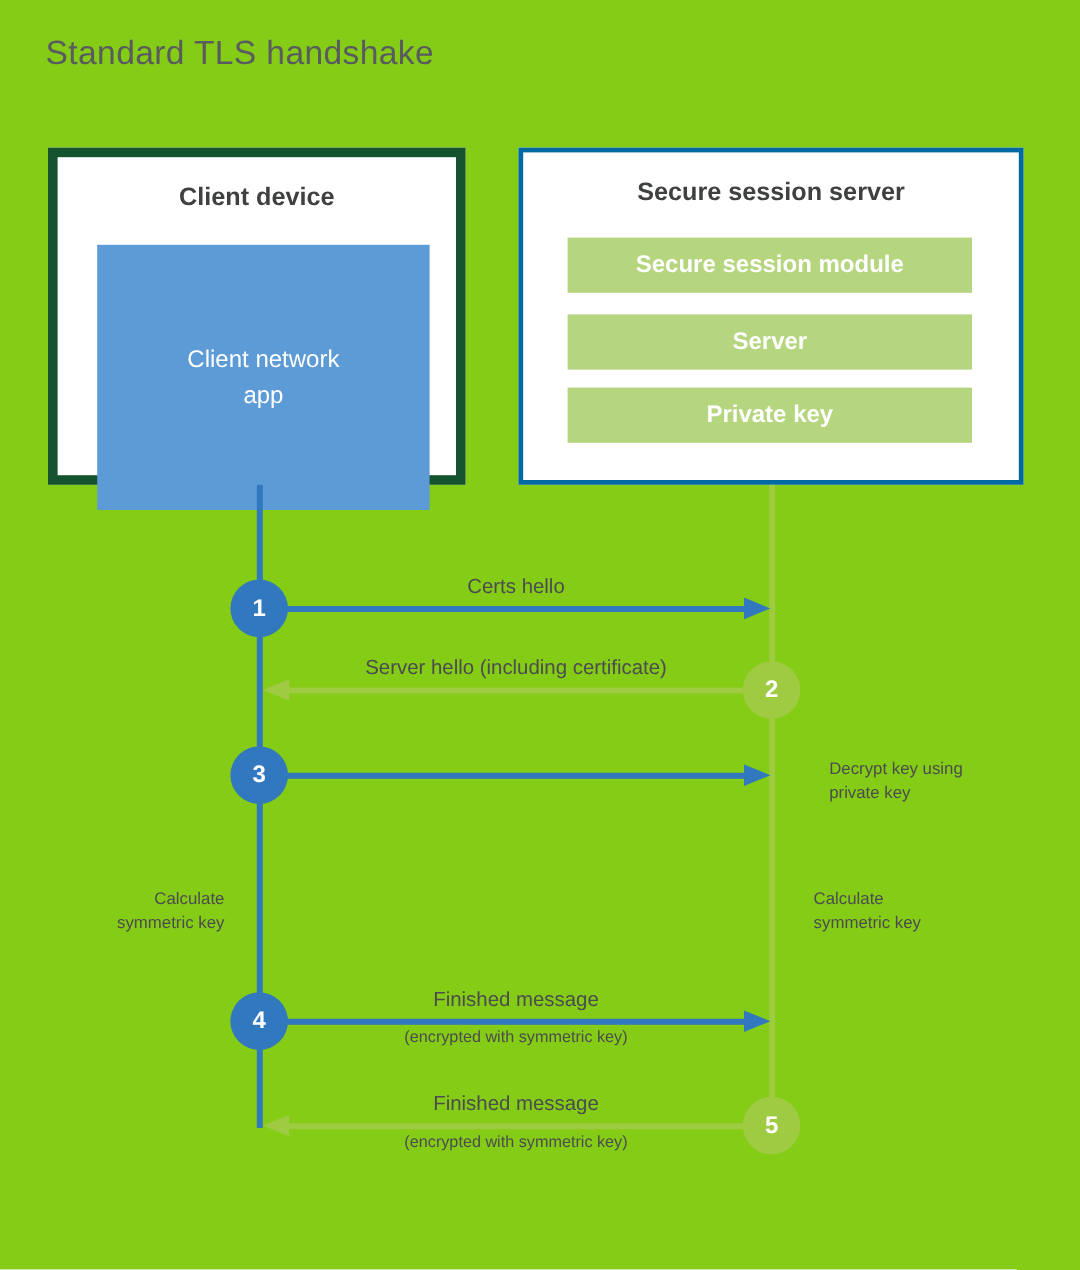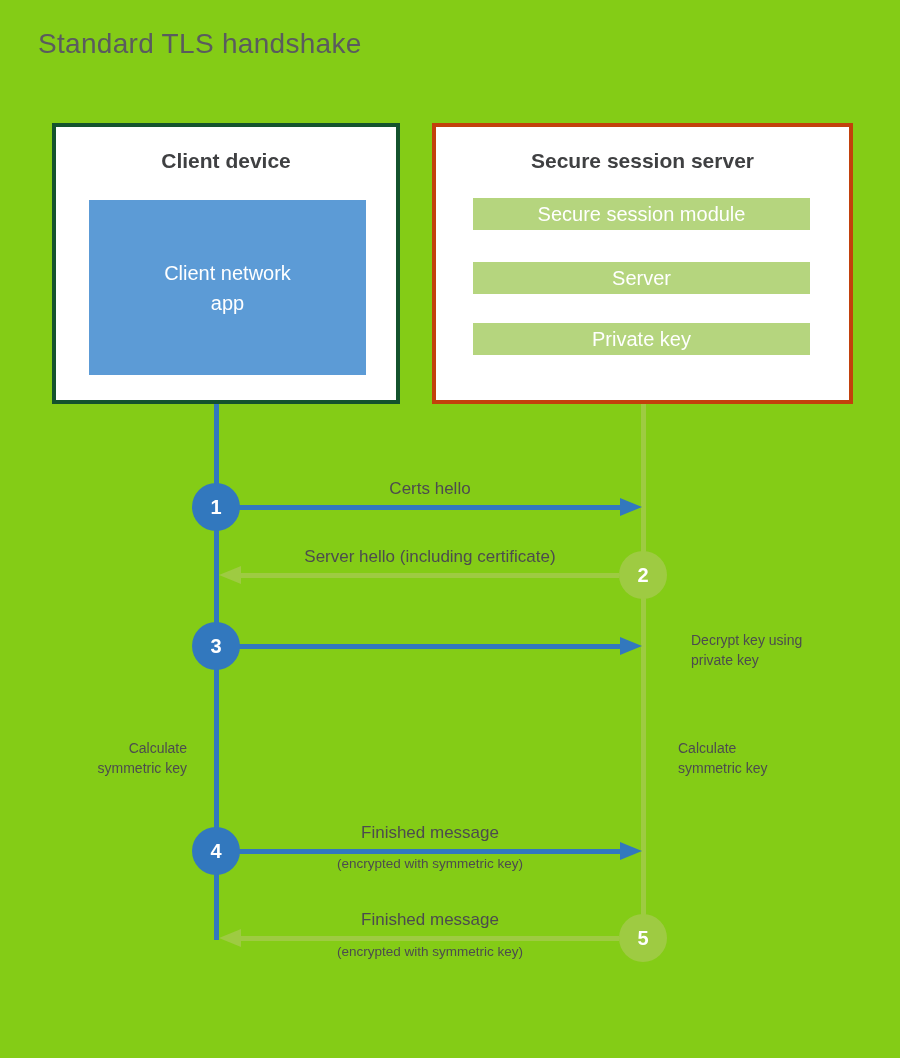--- a/index.html
+++ b/index.html
@@ -7,33 +7,33 @@
     position:relative; width:900px; height:1058px; background:#84cc16;
     font-family:"Liberation Sans", sans-serif; overflow:hidden;
   }
   .page-title {
     position:absolute; left:38px; top:28px; margin:0;
     font-size:28px; font-weight:300; color:#5A5B5E; letter-spacing:0.3px;
   }
 
   
   .box { position:absolute; top:123px; height:281px; background:#fff; box-sizing:border-box; }
-  .box-client { left:52px;  width:348px; border:4px solid #14532d; }
-  .box-server { left:432px; width:421px; border:4px solid #c2410c; }
+  .box-client { left:40px;  width:348px; border:8px solid #14532d; }
+  .box-server { left:432px; width:421px; border:4px solid #0369a1; }
   .box-heading { margin-top:22px; text-align:center; font-size:21px; font-weight:bold; color:#3F4042; }
 
   .client-module {
-    position:absolute; left:33px; top:73px; width:277px; height:175px;
+    position:absolute; left:33px; top:73px; width:277px; height:221px;
     background:#5C9BD6; color:#fff; font-size:20px; line-height:1.5;
     display:flex; align-items:center; justify-content:center; text-align:center; white-space:pre-line;
   }
   .server-module {
-    position:absolute; left:37px; width:337px; height:32px;
+    position:absolute; left:37px; width:337px; height:46px;
     background:#B5D57E; color:#fff; font-size:20px;
-    display:flex; align-items:center; justify-content:center; text-align:center;
+    display:flex; align-items:center; justify-content:center; text-align:center;font-weight:bold;
   }
   .sm1 { top:71px; } .sm2 { top:135px; } .sm3 { top:196px; }
 
   
   .vline { position:absolute; top:404px; width:5px; height:536px; }
   .vline-blue  { left:214px; background:#3278BE; }
   .vline-green { left:641px; background:#9ECB42; }
 
   
   .circle {

